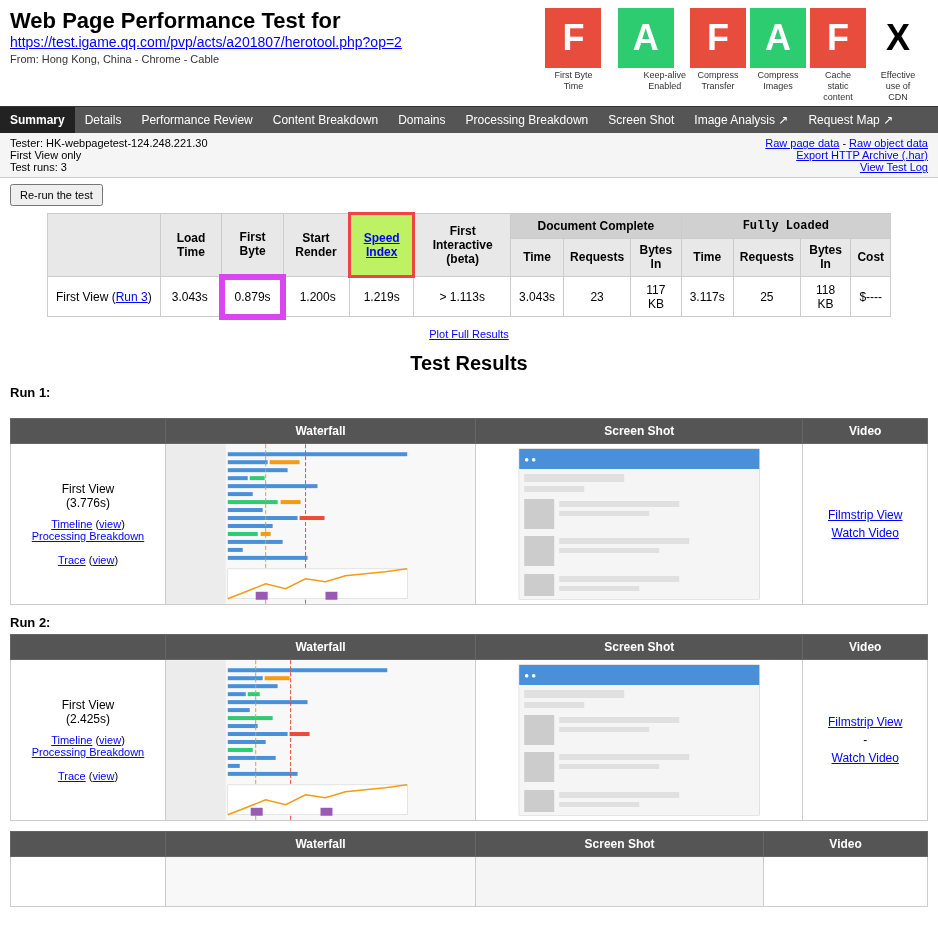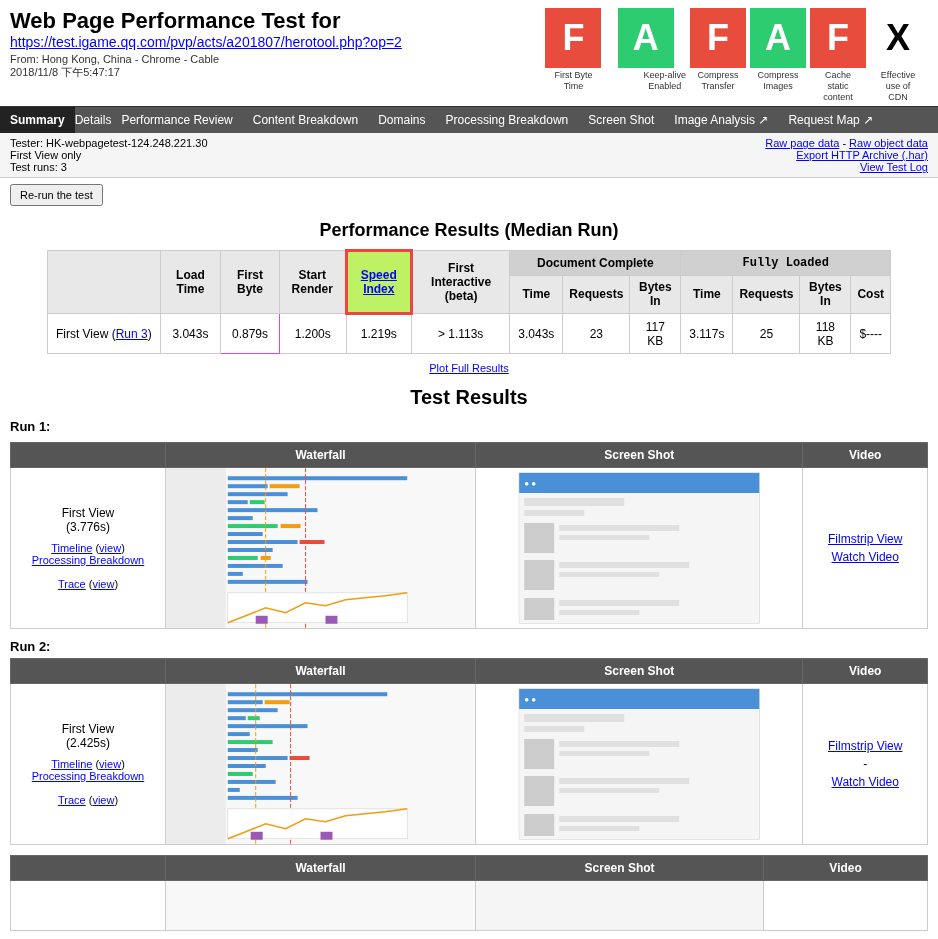--- a/index.html
+++ b/index.html
@@ -8,21 +8,20 @@
 </head>
 <body>
 
 <div style="display:flex; align-items:flex-start; padding:8px 10px 4px;">
   <div style="flex:1;">
     <div style="font-size:22px; font-weight:bold; color:#000;">Web Page Performance Test for</div>
     <div>
       <a style="font-size:14px; color:#00f; text-decoration:underline;">https://test.igame.qq.com/pvp/acts/a201807/herotool.php?op=2</a>
     </div>
     <div style="font-size:11px; color:#333; margin-top:3px;">From: Hong Kong, China - Chrome - Cable</div>
-    <div style="font-size:11px; color:#333;">2018/11/8 下午5:47:17</div>
   </div>
   <div style="display:flex; align-items:flex-start; margin-left:10px;">
 
     <div style="display:flex; flex-direction:column; align-items:center; margin:0 2px;">
       <div style="width:56px; height:60px; background:#e74c3c; display:flex; align-items:center; justify-content:center;">
         <span style="font-size:36px; font-weight:bold; color:#fff;">F</span>
       </div>
       <div style="font-size:9px; text-align:center; margin-top:2px; color:#333; line-height:1.2; max-width:60px;">First Byte<br>Time</div>
     </div>
 
@@ -58,21 +57,21 @@
       <div style="width:56px; height:60px; display:flex; align-items:center; justify-content:center;">
         <span style="font-size:36px; font-weight:bold; color:#000;">X</span>
       </div>
       <div style="font-size:9px; text-align:center; margin-top:2px; color:#333; line-height:1.2; max-width:60px;">Effective<br>use of<br>CDN</div>
     </div>
   </div>
 </div>
 
 <div style="display:flex; background:#555; border-top:1px solid #333;">
   <div style="padding:6px 10px; color:#fff; font-size:12px; cursor:pointer; background:#222; font-weight:bold;">Summary</div>
-  <div style="padding:6px 0; color:#fff; font-size:12px; cursor:pointer;">Details</div>
+  <div style="padding:6px 10px; color:#fff; font-size:12px; cursor:pointer;">Details</div>
   <div style="padding:6px 10px; color:#fff; font-size:12px; cursor:pointer;">Performance Review</div>
   <div style="padding:6px 10px; color:#fff; font-size:12px; cursor:pointer;">Content Breakdown</div>
   <div style="padding:6px 10px; color:#fff; font-size:12px; cursor:pointer;">Domains</div>
   <div style="padding:6px 10px; color:#fff; font-size:12px; cursor:pointer;">Processing Breakdown</div>
   <div style="padding:6px 10px; color:#fff; font-size:12px; cursor:pointer;">Screen Shot</div>
   <div style="padding:6px 10px; color:#fff; font-size:12px; cursor:pointer;">Image Analysis ↗</div>
   <div style="padding:6px 10px; color:#fff; font-size:12px; cursor:pointer;">Request Map ↗</div>
 </div>
 
 <div style="display:flex; justify-content:space-between; padding:4px 10px; background:#f5f5f5; border-bottom:1px solid #ccc; font-size:11px;">
@@ -88,21 +87,20 @@
     <a style="color:#00f; text-decoration:underline;">Export HTTP Archive (.har)</a><br>
     <a style="color:#00f; text-decoration:underline;">View Test Log</a>
   </div>
 </div>
 
 <div style="padding:6px 10px;">
   <button style="font-size:11px; padding:3px 8px; cursor:pointer;">Re-run the test</button>
 </div>
 
 <div>
-  <div style="text-align:center; font-size:18px; font-weight:bold; margin:8px 0;">Performance Results (Median Run)</div>
 
   <table style="width:90%; border-collapse:collapse; margin:0 auto 8px; font-size:12px;">
     <thead>
       <tr>
         <th style="border:1px solid #ccc; background:#e8e8e8; padding:4px 8px;" rowspan="2"></th>
         <th style="border:1px solid #ccc; background:#e8e8e8; padding:4px 6px;" rowspan="2">Load Time</th>
         <th style="border:1px solid #ccc; background:#e8e8e8; padding:4px 6px;" rowspan="2">First Byte</th>
         <th style="border:1px solid #ccc; background:#e8e8e8; padding:4px 6px;" rowspan="2">Start Render</th>
         <th style="border:3px solid #ef4444; background:#bef264; padding:16px 6px;" rowspan="2"><a style="color:#00f; text-decoration:underline;">Speed Index</a></th>
         <th style="border:1px solid #ccc; background:#e8e8e8; padding:4px 6px;" rowspan="2">First Interactive (beta)</th>
@@ -118,21 +116,21 @@
         <th style="border:1px solid #ccc; background:#e8e8e8; padding:4px 6px;">Bytes In</th>
         <th style="border:1px solid #ccc; background:#e8e8e8; padding:4px 6px;">Cost</th>
       </tr>
     </thead>
     <tbody>
       <tr>
         <td style="border:1px solid #ccc; padding:4px 8px; white-space:nowrap;">
           First View (<a style="color:#00f; text-decoration:underline;">Run 3</a>)
         </td>
         <td style="border:1px solid #ccc; padding:4px 8px; text-align:center;">3.043s</td>
-        <td style="border:1px solid #d946ef; padding:4px 8px; text-align:center;">0.879s</td>
+        <td style="border:6px solid #d946ef; padding:4px 8px; text-align:center;">0.879s</td>
         <td style="border:1px solid #ccc; padding:4px 8px; text-align:center;">1.200s</td>
         <td style="border:1px solid #ccc; padding:12px 8px; text-align:center;">1.219s</td>
         <td style="border:1px solid #ccc; padding:4px 8px; text-align:center;">&gt; 1.113s</td>
         <td style="border:1px solid #ccc; padding:4px 8px; text-align:center;">3.043s</td>
         <td style="border:1px solid #ccc; padding:4px 8px; text-align:center;">23</td>
         <td style="border:1px solid #ccc; padding:4px 8px; text-align:center;">117 KB</td>
         <td style="border:1px solid #ccc; padding:4px 8px; text-align:center;">3.117s</td>
         <td style="border:1px solid #ccc; padding:4px 8px; text-align:center;">25</td>
         <td style="border:1px solid #ccc; padding:4px 8px; text-align:center;">118 KB</td>
         <td style="border:1px solid #ccc; padding:4px 8px; text-align:center;">$----</td>
@@ -141,21 +139,21 @@
   </table>
 
   <div style="text-align:center; font-size:11px; margin-bottom:12px;">
     <a style="color:#00f; text-decoration:underline;">Plot Full Results</a>
   </div>
 </div>
 
 <div>
   <div style="text-align:center; font-size:20px; font-weight:bold; margin:10px 0;">Test Results</div>
 
-  <div style="font-size:13px; font-weight:bold; margin:8px 10px 8px;">Run 1:</div>
+  <div style="font-size:13px; font-weight:bold; margin:8px 10px 18px;">Run 1:</div>
   <table style="width:calc(100% - 20px); margin:0 10px 10px; border-collapse:collapse; border:1px solid #ccc;">
     <thead>
       <tr>
         <th style="width:155px; background:#555; color:#fff; padding:5px 8px; text-align:center; font-size:12px; border:1px solid #666;"></th>
         <th style="background:#555; color:#fff; padding:5px 8px; text-align:center; font-size:12px; border:1px solid #666;">Waterfall</th>
         <th style="background:#555; color:#fff; padding:5px 8px; text-align:center; font-size:12px; border:1px solid #666;">Screen Shot</th>
         <th style="background:#555; color:#fff; padding:5px 8px; text-align:center; font-size:12px; border:1px solid #666;">Video</th>
       </tr>
     </thead>
     <tbody>

